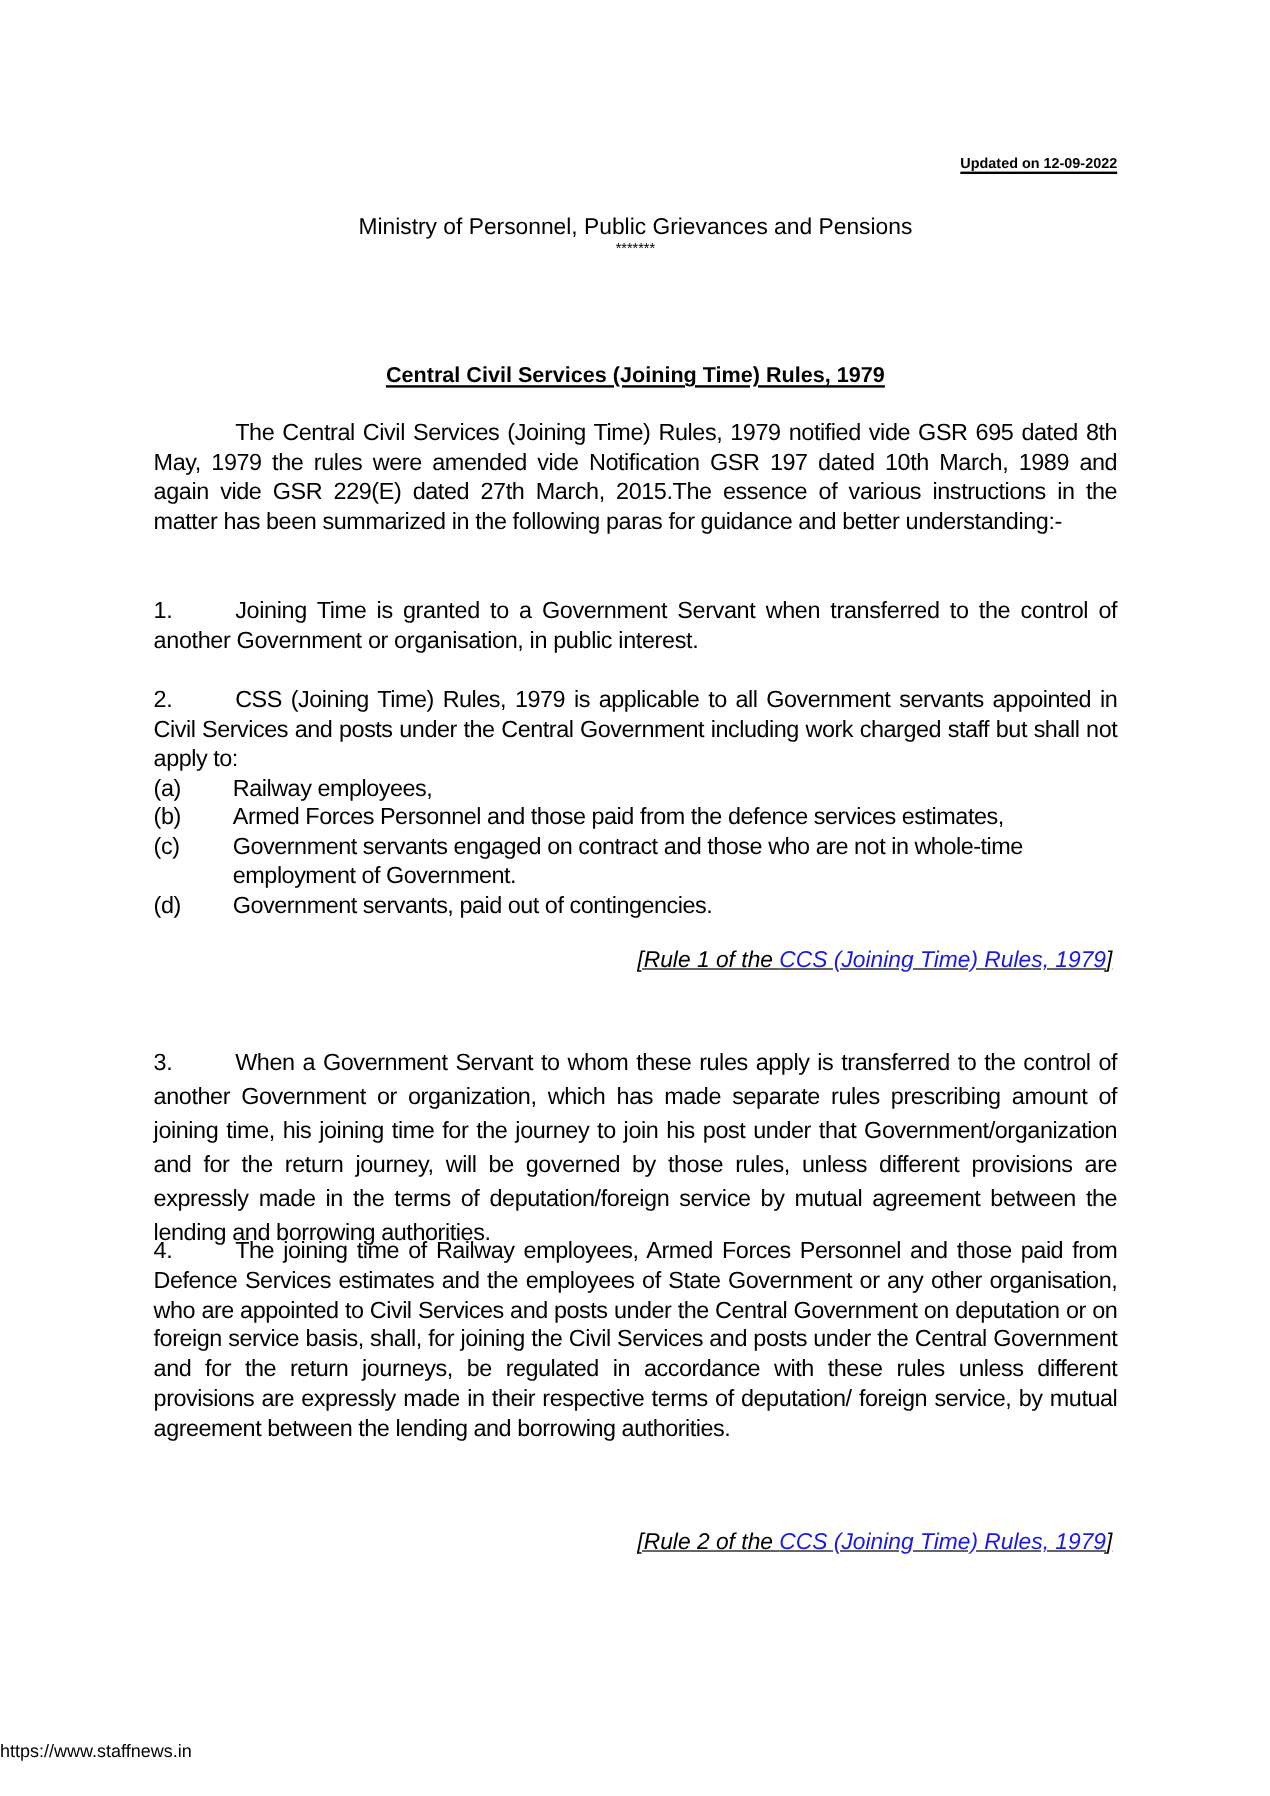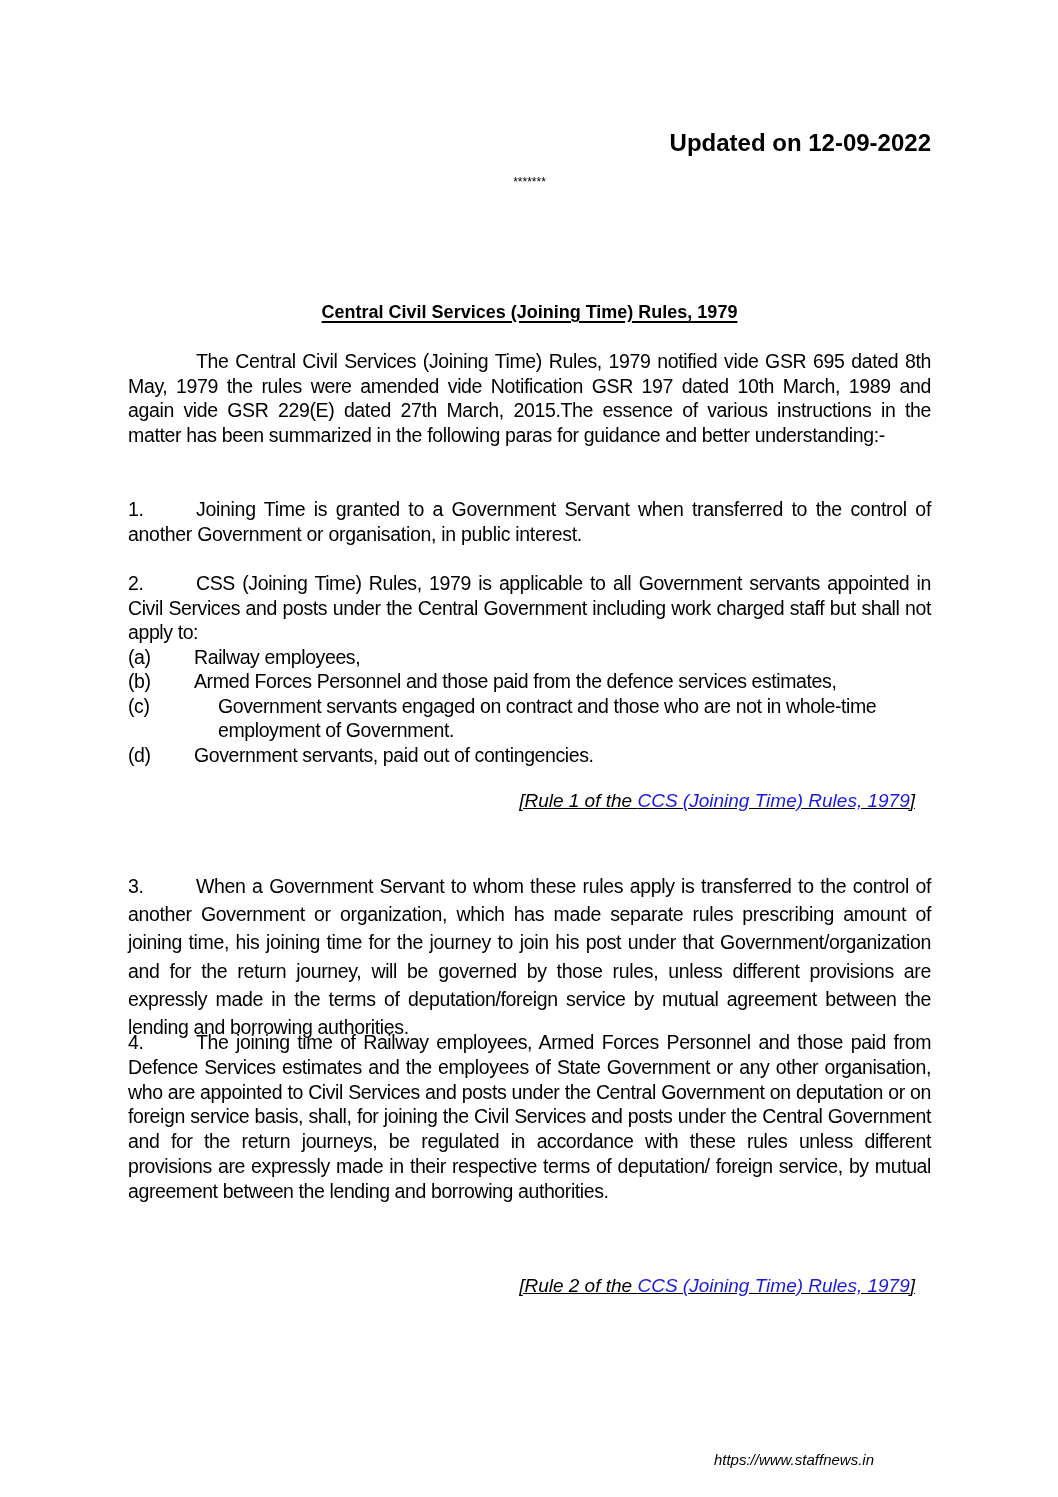--- a/index.html
+++ b/index.html
@@ -3,21 +3,21 @@
   <meta charset="utf-8">
   <style>
     html, body { margin: 0; padding: 0; background: #ffffff; }
     body {
       width: 1058px; height: 1497px; position: relative; overflow: hidden;
       font-family: "Liberation Sans", sans-serif; color: #000;
     }
     .page { position: absolute; left: 128px; top: 0; width: 803px; }
     .updated {
       position: absolute; top: 129px; right: 0;
-      font-size: 24px; font-weight: bold; 
+      font-size: 12px; font-weight: bold; text-decoration: underline;
       text-decoration-thickness: 2px; text-underline-offset: 3px;
       white-space: nowrap;
       text-align: center;
     }
     .header-block {
       position: absolute; top: 178px; left: 0; width: 803px; text-align: center;
       font-size: 19px; line-height: 24.5px;
     }
     .stars { font-size: 12px; line-height: 12px; letter-spacing: 0; margin-top: -2px; }
     .doc-title {
@@ -31,44 +31,44 @@
     }
     .p-intro { top: 349px; line-height: 24.5px; letter-spacing: -0.35px; }
     .p-intro .indent { display: inline-block; width: 68px; }
     .p1 { top: 497px; line-height: 25px; letter-spacing: -0.3px; }
     .p2 { top: 571px; line-height: 24.5px; letter-spacing: -0.4px; }
     .num { display: inline-block; width: 68px; }
     .sub-list { margin: 0; padding: 0; list-style: none; }
     .sub-item { display: flex; }
     .sub-label { width: 66px; flex: 0 0 66px; }
     .sub-text { flex: 1; text-align: left; }
-    .sub-text.narrow { max-width: 720px; margin-left: 24px; }
+    .sub-text.narrow { max-width: 720px; }
     .rule-ref {
-      position: absolute; right: 16px; font-size: 19px; font-style: italic;
+      position: absolute; right: 4px; font-size: 19px; font-style: italic;
       text-decoration: underline; white-space: nowrap;
     }
     .rule-ref .link { color: #1a1adf; }
     .ref1 { top: 790px; }
     .ref2 { top: 1275px; }
     .p3 { top: 872px; line-height: 28.2px; letter-spacing: -0.35px; }
     .p4 { top: 1030px; line-height: 24.8px; letter-spacing: -0.4px; }
     .footer {
-      position: absolute; top: 1451px; left: 0; width: 874px; text-align: right;
+      position: absolute; top: 1451px; left: 0; width: 874px; text-align: left;
       font-size: 15px;
-      font-style: italic;
     }
   </style>
 </head>
 <body>
 
 <div class="page">
 
   <div class="updated">Updated on 12-09-2022</div>
 
   <div class="header-block">
+    <div>Ministry of Personnel, Public Grievances and Pensions</div>
     <div class="stars">*******</div>
   </div>
 
   <div class="doc-title">Central Civil Services (Joining Time) Rules, 1979</div>
 
   <div class="para p-intro"><span class="indent"></span><span>The Central Civil Services (Joining Time) Rules, 1979 notified vide GSR 695 dated 8th May, 1979 the rules were amended vide Notification GSR 197 dated 10th March, 1989 and again vide GSR 229(E) dated 27th March, 2015.The essence of various instructions in the matter has been summarized in the following paras for guidance and better understanding:-</span></div>
 
   <div class="para p1"><span class="num">1.</span><span>Joining Time is granted to a Government Servant when transferred to the control of another Government or organisation, in public interest.</span></div>
 
   <div class="para p2">

